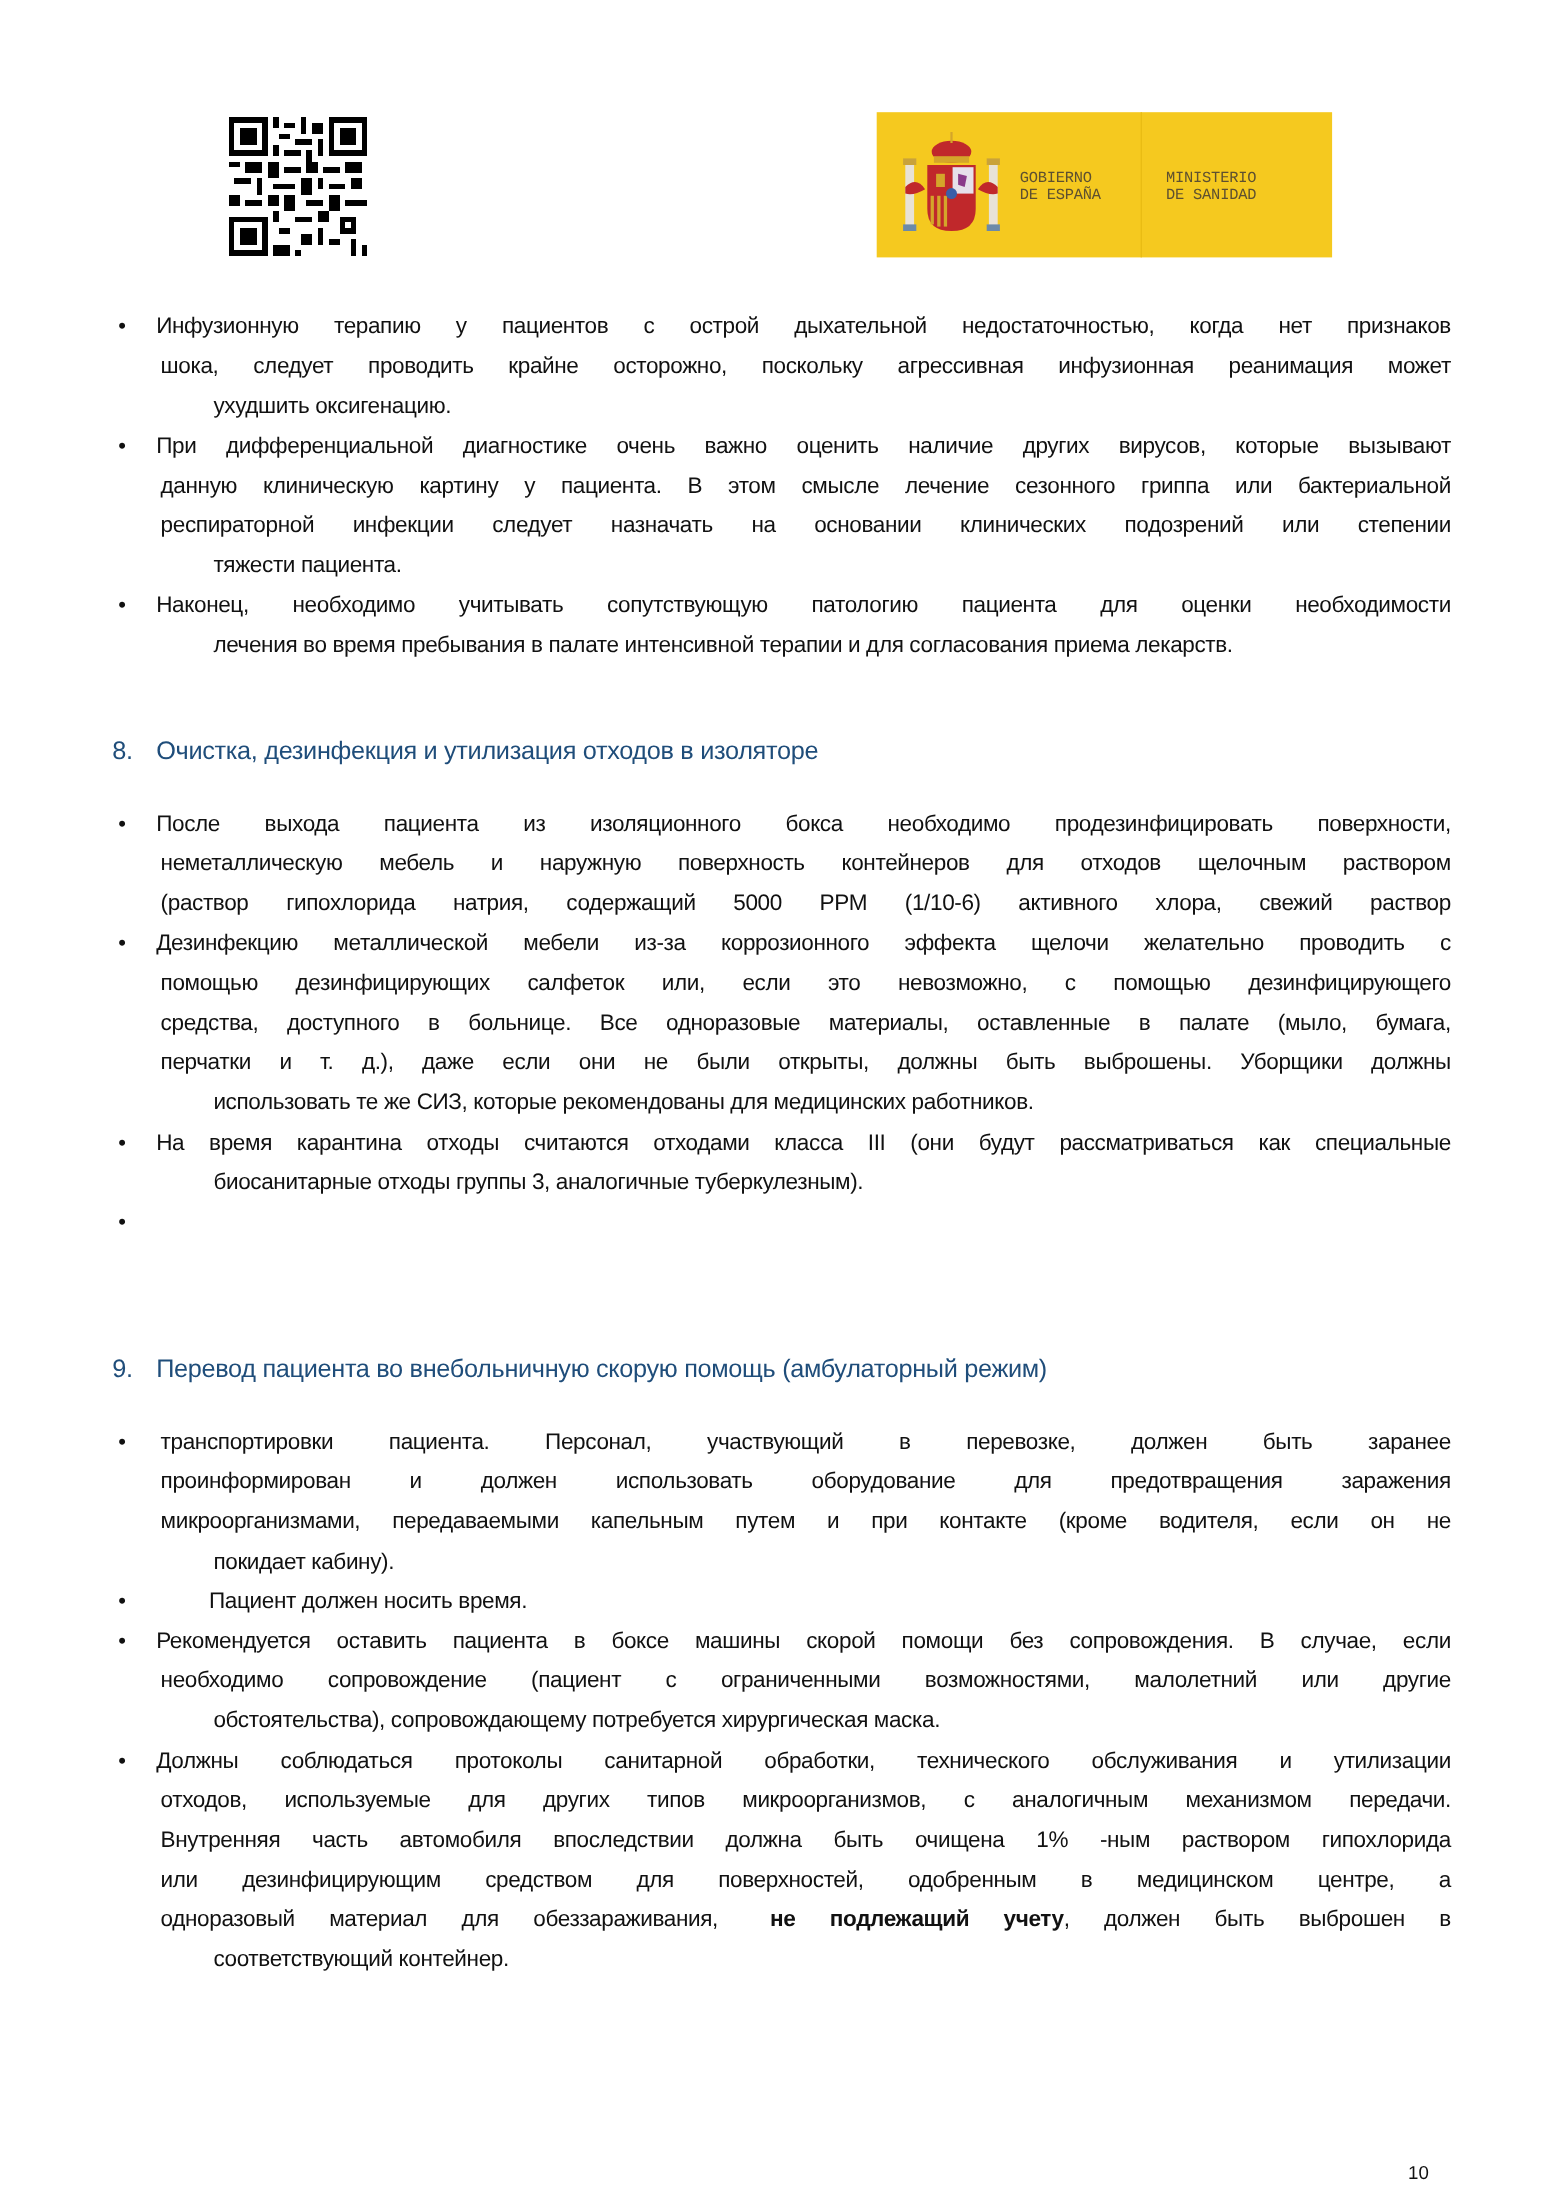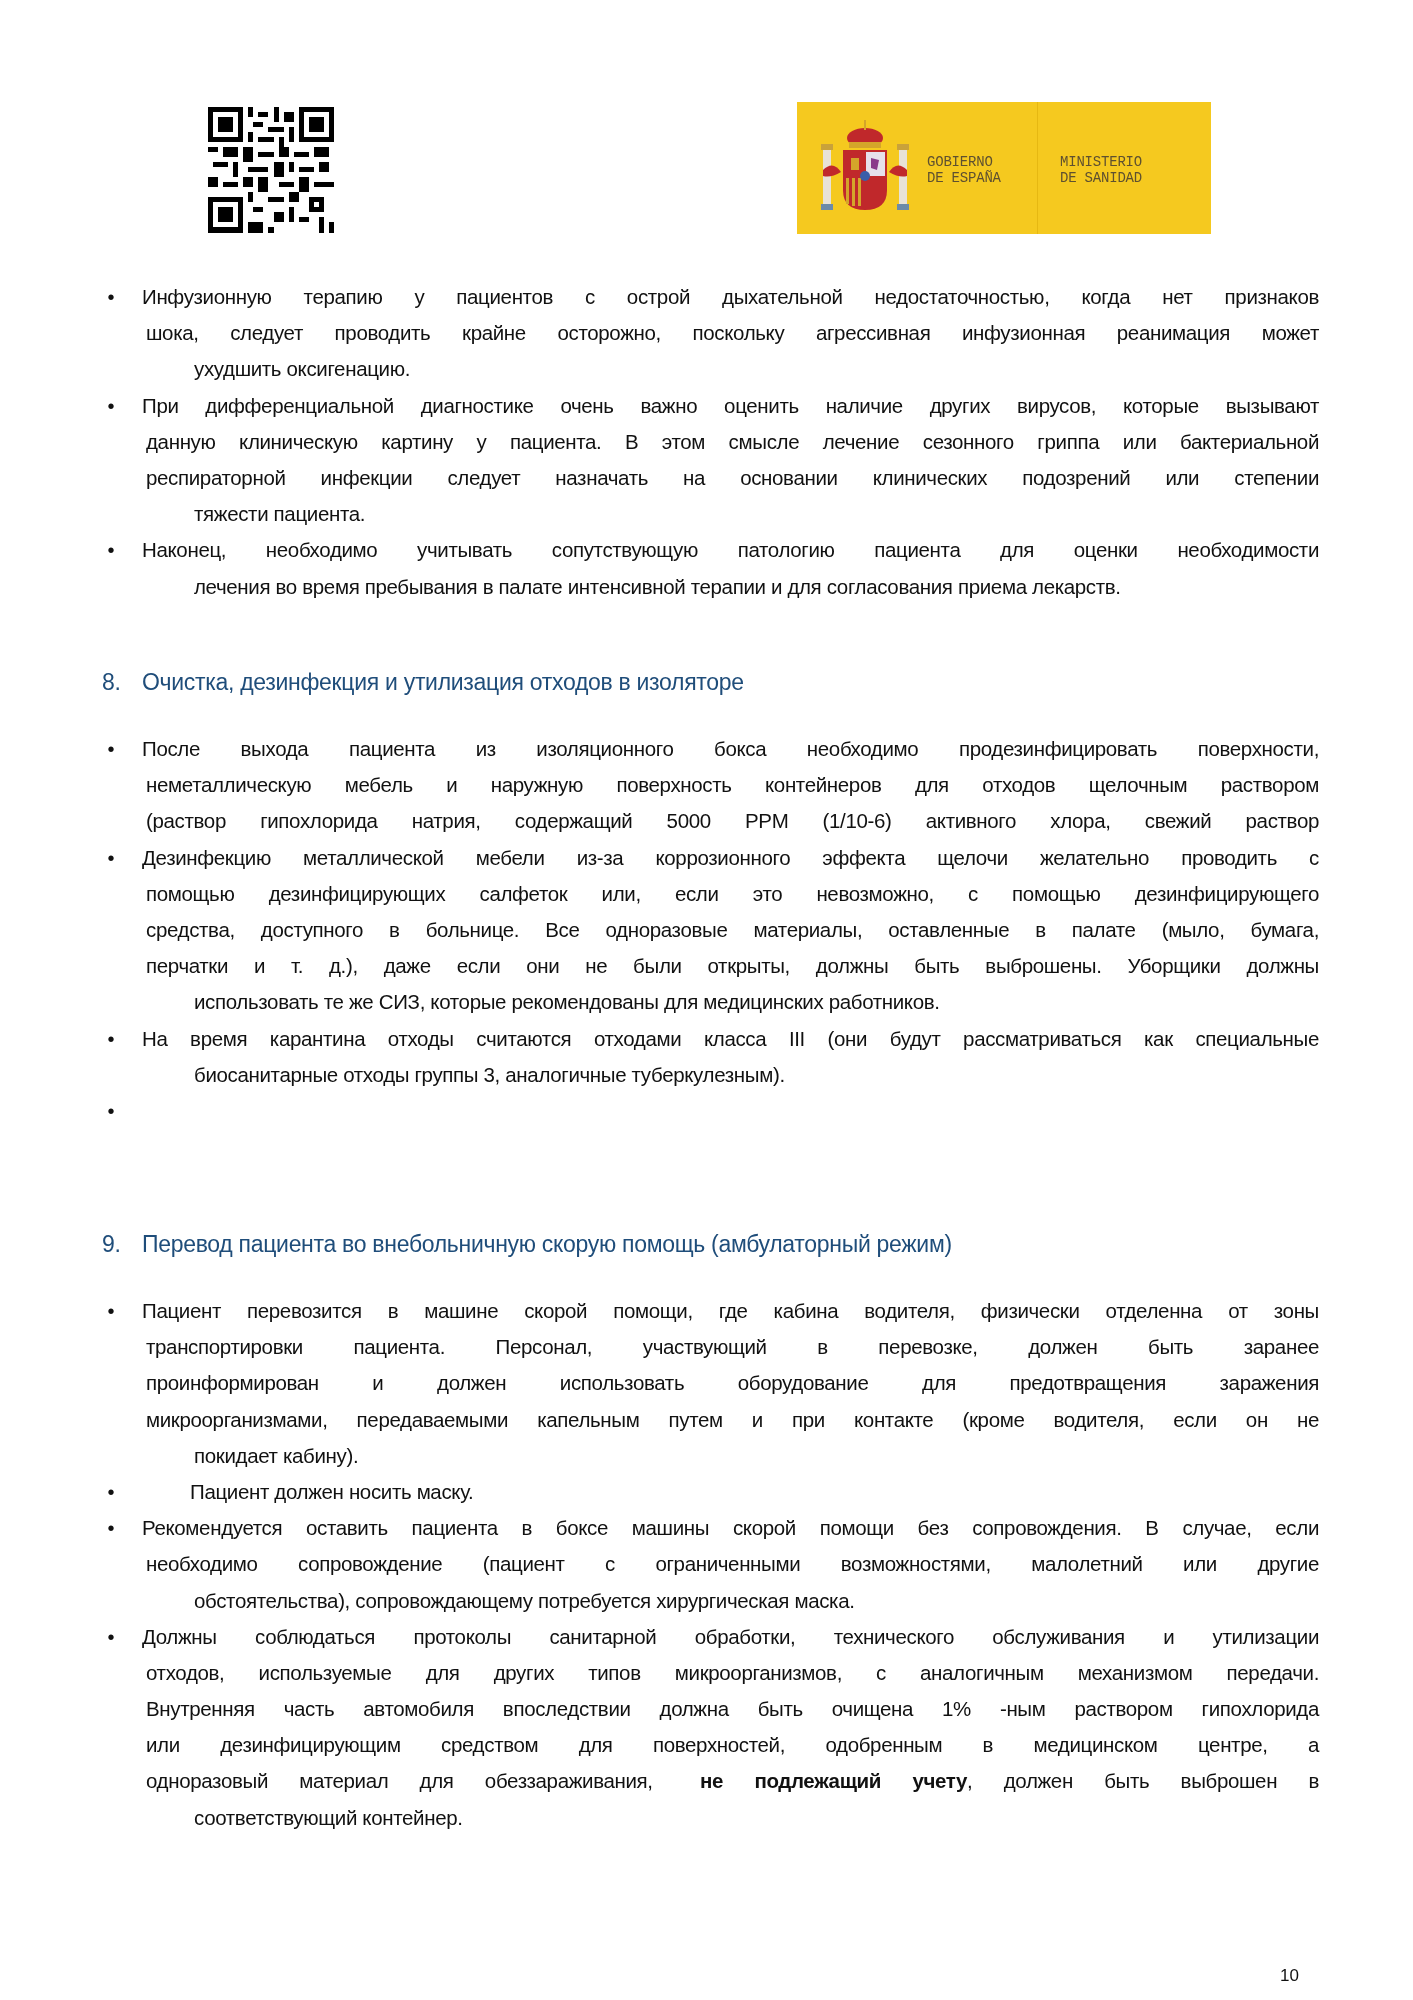--- a/index.html
+++ b/index.html
@@ -181,29 +181,28 @@
   </div>
 </div>
 
 <div class="heading" style="top:1229px;">
   <span class="num">9.</span><span>Перевод пациента во внебольничную скорую помощь (амбулаторный режим)</span>
 </div>
 
 <div class="block" style="top:1293px;">
   <div class="bullet-item">
     <span class="bullet">•</span>
-    <div class="line first">Пациент перевозится в машине скорой помощи, где кабина водителя, физически отделенна от зоны</div>
     <div class="line">транспортировки пациента. Персонал, участвующий в перевозке, должен быть заранее</div>
     <div class="line">проинформирован и должен использовать оборудование для предотвращения заражения</div>
     <div class="line">микроорганизмами, передаваемыми капельным путем и при контакте (кроме водителя, если он не</div>
     <div class="line last">покидает кабину).</div>
   </div>
   <div class="bullet-item">
     <span class="bullet">•</span>
-    <div class="line first last">Пациент должен носить маску.</div>
+    <div class="line first last">Пациент должен носить время.</div>
   </div>
   <div class="bullet-item">
     <span class="bullet">•</span>
     <div class="line first">Рекомендуется оставить пациента в боксе машины скорой помощи без сопровождения. В случае, если</div>
     <div class="line">необходимо сопровождение (пациент с ограниченными возможностями, малолетний или другие</div>
     <div class="line last">обстоятельства), сопровождающему потребуется хирургическая маска.</div>
   </div>
   <div class="bullet-item">
     <span class="bullet">•</span>
     <div class="line first">Должны соблюдаться протоколы санитарной обработки, технического обслуживания и утилизации</div>

